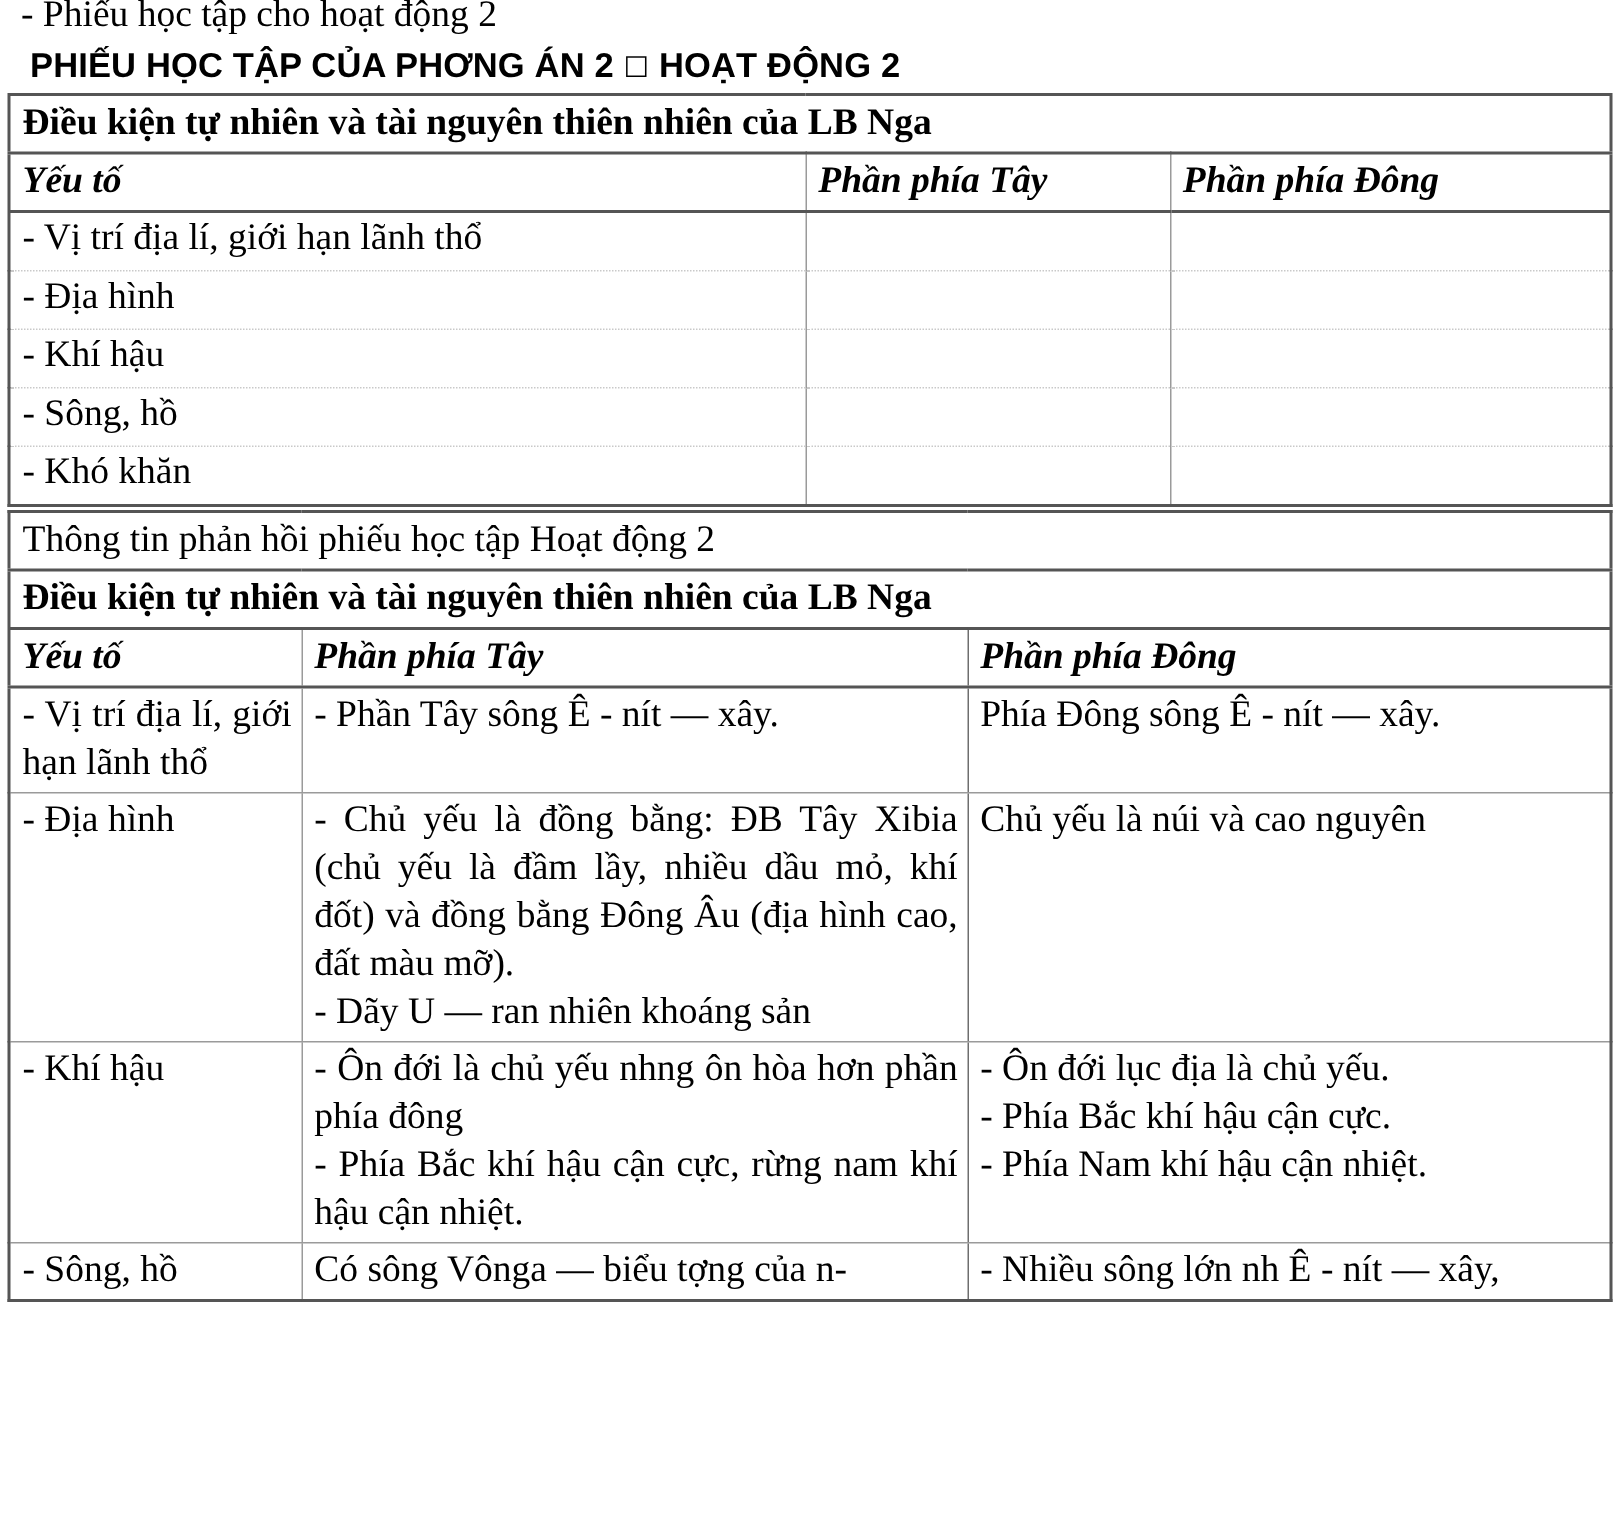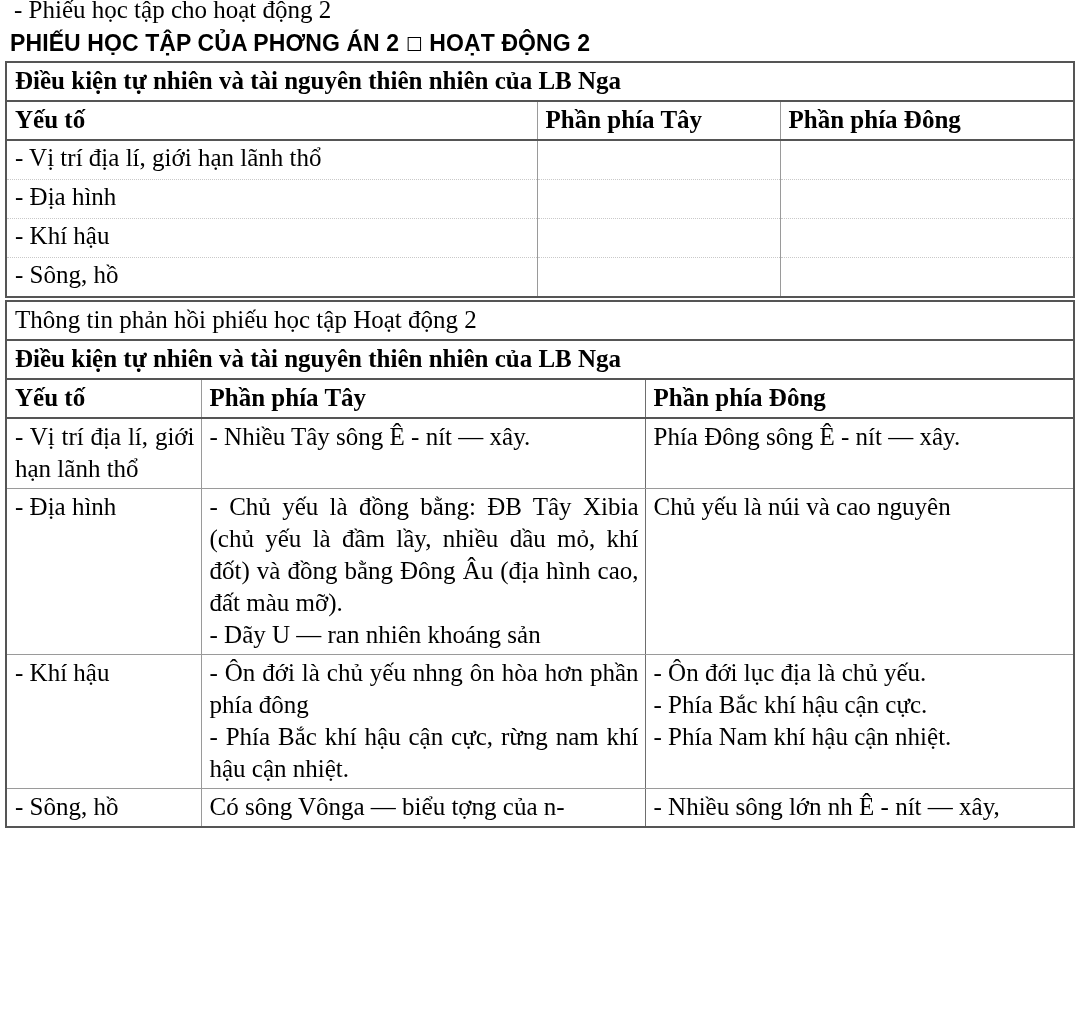--- a/index.html
+++ b/index.html
@@ -32,21 +32,21 @@
     white-space: nowrap;
   }
   .intro-line.clipped {
     margin-top: -7px;
   }
   .heading-bold {
     font-family: "Liberation Sans", "DejaVu Sans", sans-serif;
     font-size: 23px;
     font-weight: bold;
     line-height: 34px;
-    padding-left: 10px;
+    padding-left: 20px;
     letter-spacing: 0.1px;
     white-space: nowrap;
   }
   .heading-bold .box-glyph {
     font-family: "DejaVu Sans", sans-serif;
     font-weight: normal;
     font-size: 19px;
   }
 
   
@@ -75,20 +75,21 @@
     font-weight: bold;
     font-size: 25px;
     line-height: 31px;
     border-bottom: 2px solid #555555 !important;
     border-top: 2px solid #555555 !important;
     padding-top: 1px;
     padding-bottom: 2px;
   }
   td.head-cell {
     font-weight: bold;
+    font-style: italic;
     font-size: 25px;
     line-height: 31px;
     border-bottom: 2px solid #555555 !important;
     padding-top: 2px;
     padding-bottom: 2px;
   }
   tr.empty-row td {
     height: 33px;
     border-top: 1px dotted #c9c9c9;
     border-bottom: 1px dotted #c9c9c9;
@@ -168,20 +169,25 @@
         <td class="vline"></td>
         <td class="vline"></td>
       </tr>
       <tr class="empty-row">
         <td class="factor">- Khí hậu</td>
         <td class="vline"></td>
         <td class="vline"></td>
       </tr>
       <tr class="empty-row">
         <td class="factor">- Sông, hồ</td>
+        <td class="vline"></td>
+        <td class="vline"></td>
+      </tr>
+      <tr class="empty-row">
+        <td class="factor">- Khó khăn</td>
         <td class="vline"></td>
         <td class="vline"></td>
       </tr>
     </tbody>
   </table>
 
   <div class="spacer-2"></div>
 
   <table class="doc-table t2">
     <colgroup>
@@ -197,21 +203,21 @@
         <td class="title-cell" colspan="3">Điều kiện tự nhiên và tài nguyên thiên nhiên của LB Nga</td>
       </tr>
       <tr>
         <td class="head-cell">Yếu tố</td>
         <td class="head-cell vline">Phần phía Tây</td>
         <td class="head-cell vline">Phần phía Đông</td>
       </tr>
 
       <tr>
         <td class="just">- Vị trí địa lí, giới hạn lãnh thổ</td>
-        <td class="vline">- Nhiều Tây sông Ê - nít — xây.</td>
+        <td class="vline">- Phần Tây sông Ê - nít — xây.</td>
         <td class="vline">Phía Đông sông Ê - nít — xây.</td>
       </tr>
 
       <tr>
         <td>- Địa hình</td>
         <td class="vline">
           <p class="cellpara just">- Chủ yếu là đồng bằng: ĐB Tây Xibia (chủ yếu là đầm lầy, nhiều dầu mỏ, khí đốt) và đồng bằng Đông Âu (địa hình cao, đất màu mỡ).</p>
           <p class="cellpara">- Dãy U — ran nhiên khoáng sản</p>
         </td>
         <td class="vline">Chủ yếu là núi và cao nguyên</td>

